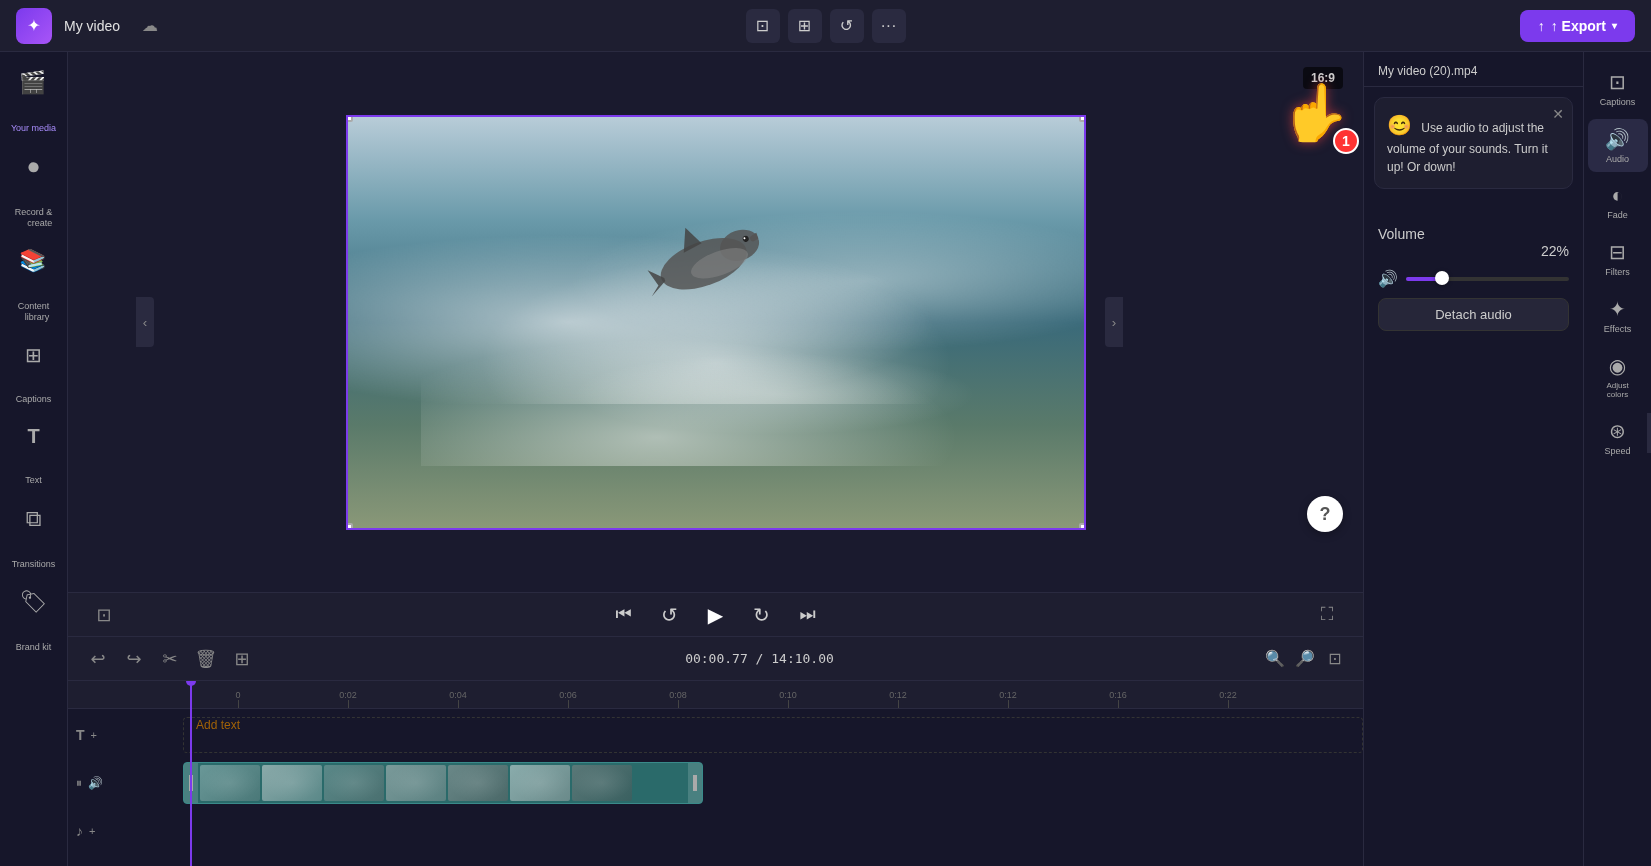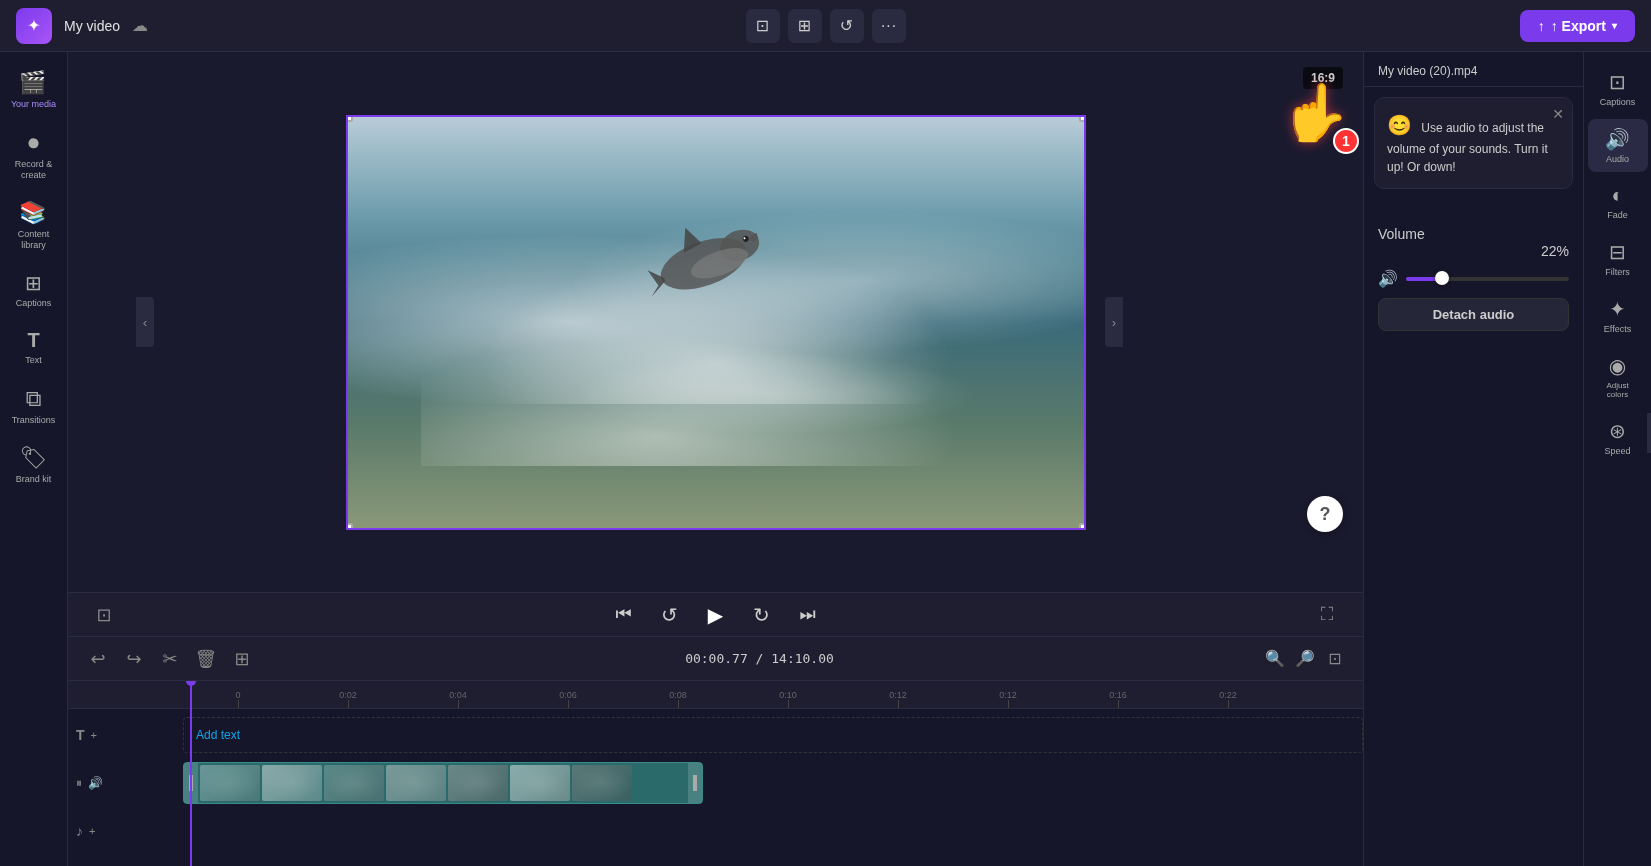--- a/index.html
+++ b/index.html
@@ -19,21 +19,21 @@
       width: 36px; height: 36px;
       background: linear-gradient(135deg, #7c3aed, #a855f7);
       border-radius: 8px;
       display: flex; align-items: center; justify-content: center;
       margin-right: 12px;
       font-size: 16px;
     }
     .video-title {
       font-size: 14px;
       color: #e0e0e0;
-      margin-right: 12px;
+      margin-right: 22px;
     }
     .cloud-icon { color: #888; font-size: 16px; margin-right: auto; }
     .toolbar-center {
       display: flex;
       align-items: center;
       gap: 8px;
       position: absolute;
       left: 50%;
       transform: translateX(-50%);
     }
@@ -82,21 +82,21 @@
       display: flex;
       flex-direction: column;
       align-items: center;
       padding: 8px 4px;
       border-radius: 8px;
       cursor: pointer;
       width: 60px;
       gap: 3px;
     }
     .sidebar-item .icon { font-size: 22px; color: #aaa; }
-    .sidebar-item .label { font-size: 9px; color: #aaa; text-align: center; line-height: 1.2; }
+    .sidebar-item .label { font-size: 9px; color: #aaa; text-align: right; line-height: 1.2; margin-top: 24px; }
     .sidebar-item.active .icon, .sidebar-item.active .label { color: #a78bfa; }
 
     
     .canvas-area {
       flex: 1;
       background: #1a1a2e;
       display: flex;
       flex-direction: column;
       position: relative;
     }
@@ -342,27 +342,26 @@
       display: flex;
       align-items: center;
       padding: 0 8px;
       gap: 6px;
       color: #888;
       font-size: 12px;
       flex-shrink: 0;
     }
     .track-label-icon { font-size: 14px; }
     .track-add-text {
-      color: #0ea5e9;
+      color: #a16207;
       font-size: 12px;
       border: 1px dashed #333;
       flex: 1;
       height: 36px;
       display: flex;
-      align-items: center;
       padding: 0 12px;
       border-radius: 4px;
     }
 
     .video-track {
       flex: 1;
       height: 44px;
       display: flex;
       align-items: center;
     }
@@ -517,21 +516,20 @@
       margin: 0 14px 10px;
       background: rgba(255,255,255,0.07);
       border: 1px solid #333;
       color: #ccc;
       padding: 8px 14px;
       border-radius: 8px;
       cursor: pointer;
       font-size: 13px;
       width: calc(100% - 28px);
       text-align: center;
-      font-weight: bold;
     }
 
     
     .right-icons-sidebar {
       width: 68px;
       background: #16162a;
       border-left: 1px solid #2a2a40;
       display: flex;
       flex-direction: column;
       align-items: center;

